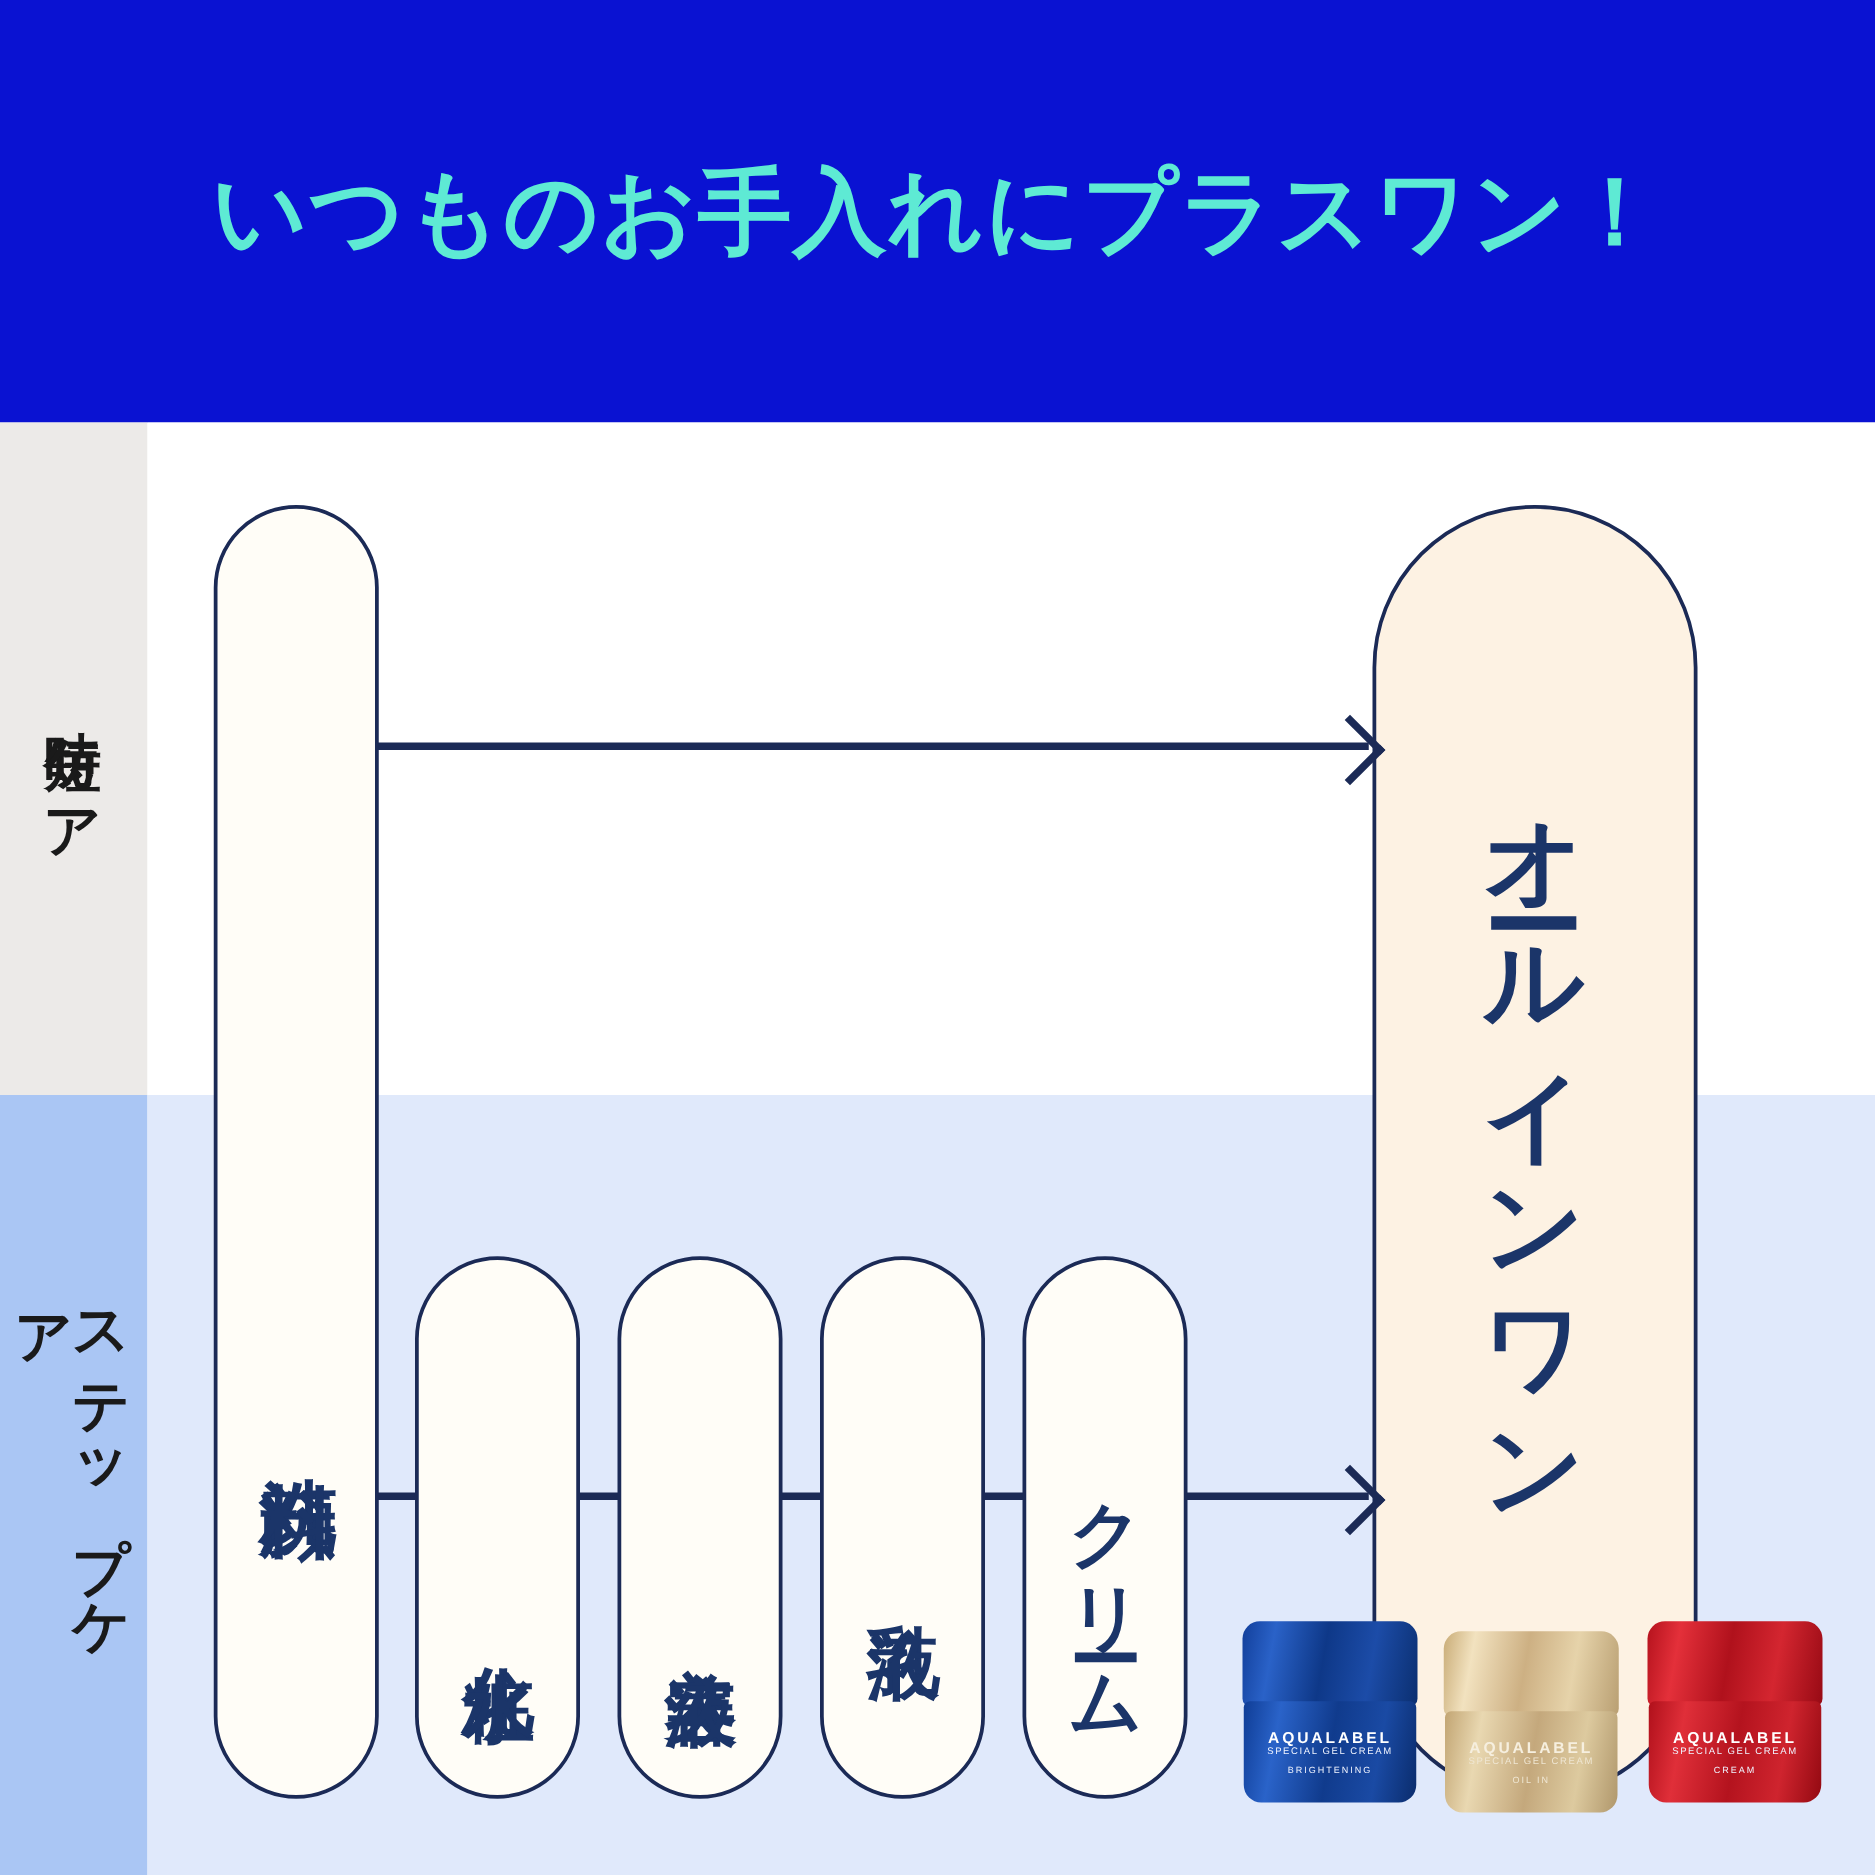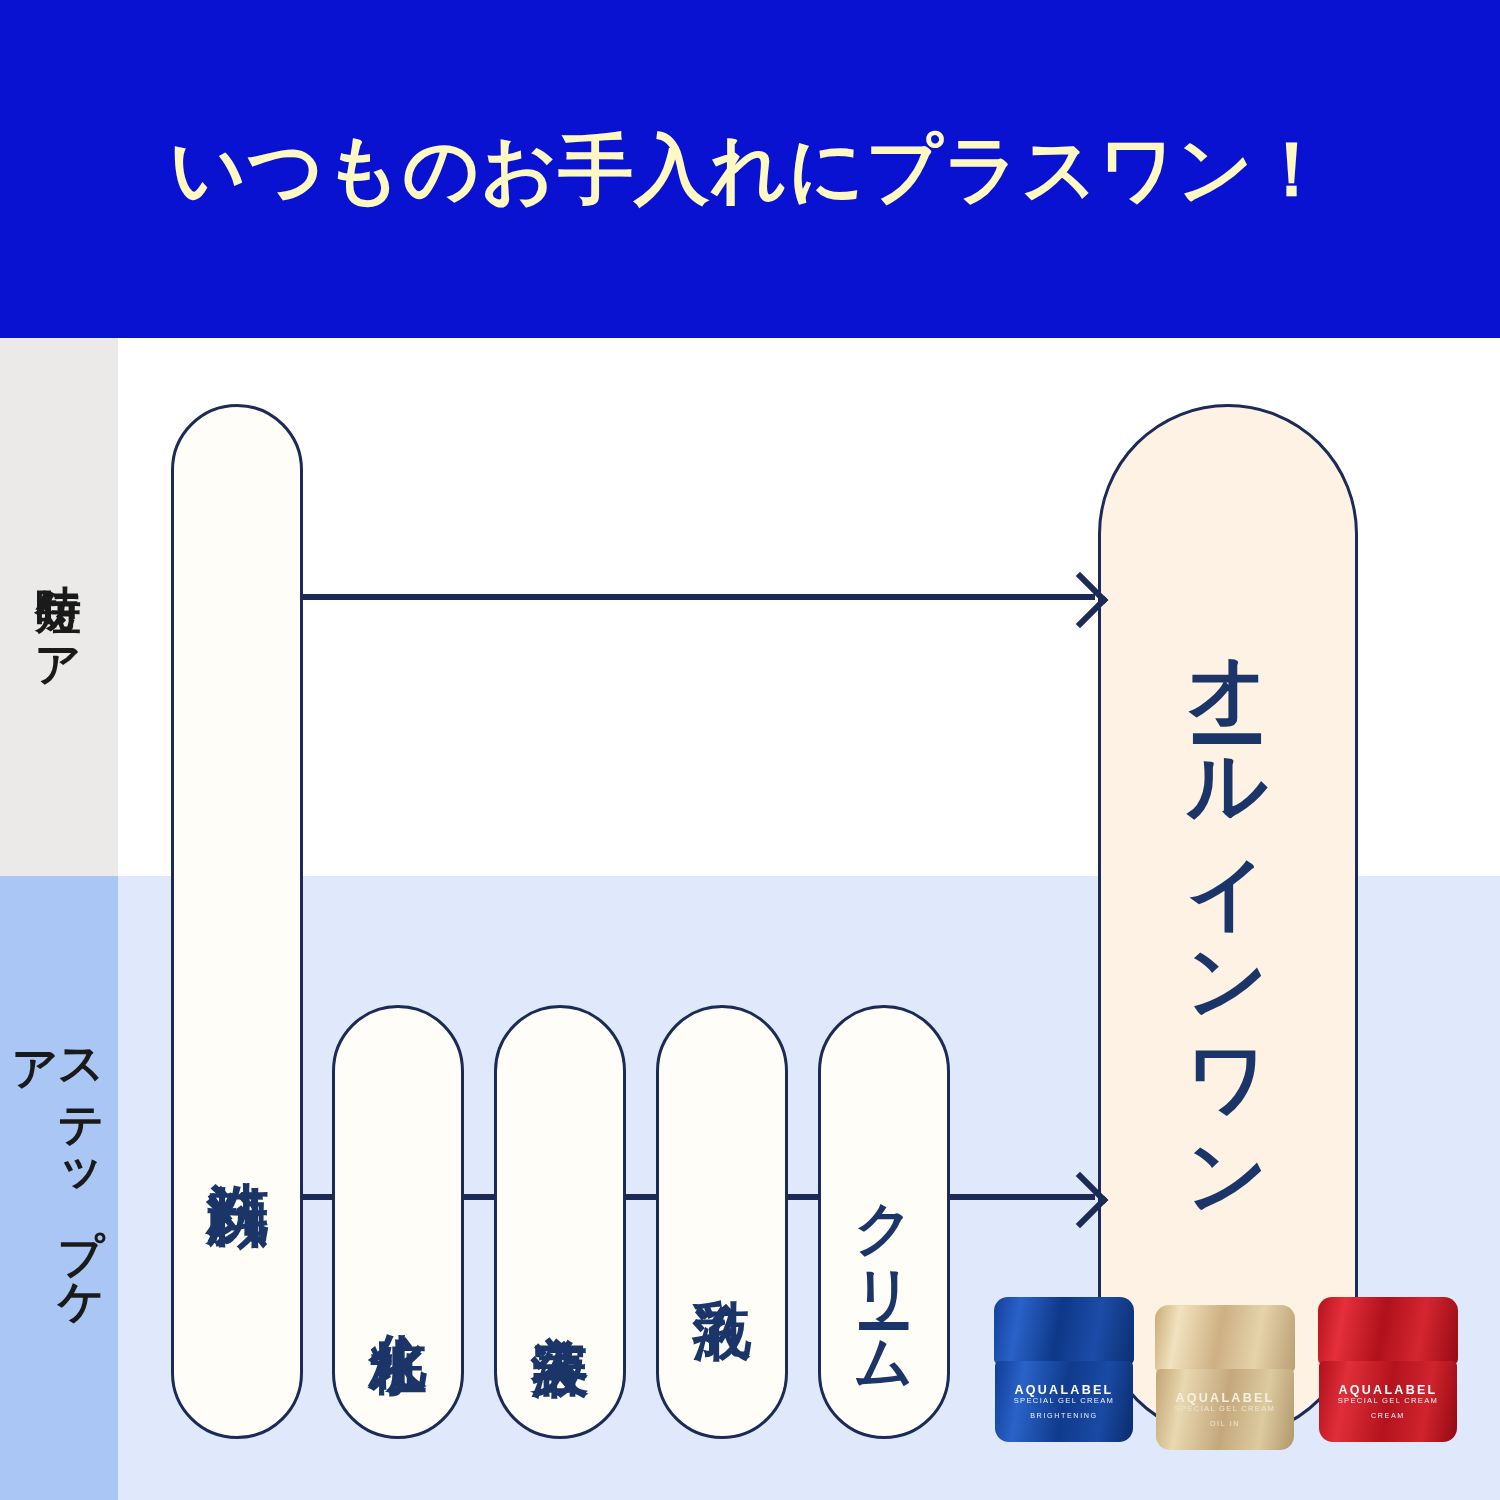--- a/index.html
+++ b/index.html
@@ -24,21 +24,21 @@
     left: 0; top: 0;
     width: 1500px;
     height: 338px;
     background: #0a12d2;
     display: flex;
     flex-direction: column;
     align-items: center;
     justify-content: center;
   }
   .banner-line {
-    color: #fef9c3;
+    color: #5eead4;
     font-size: 75px;
     font-weight: 700;
     letter-spacing: 1px;
     line-height: 1.18;
     white-space: nowrap;
     text-align: center;
   }
 
   
   .band {

